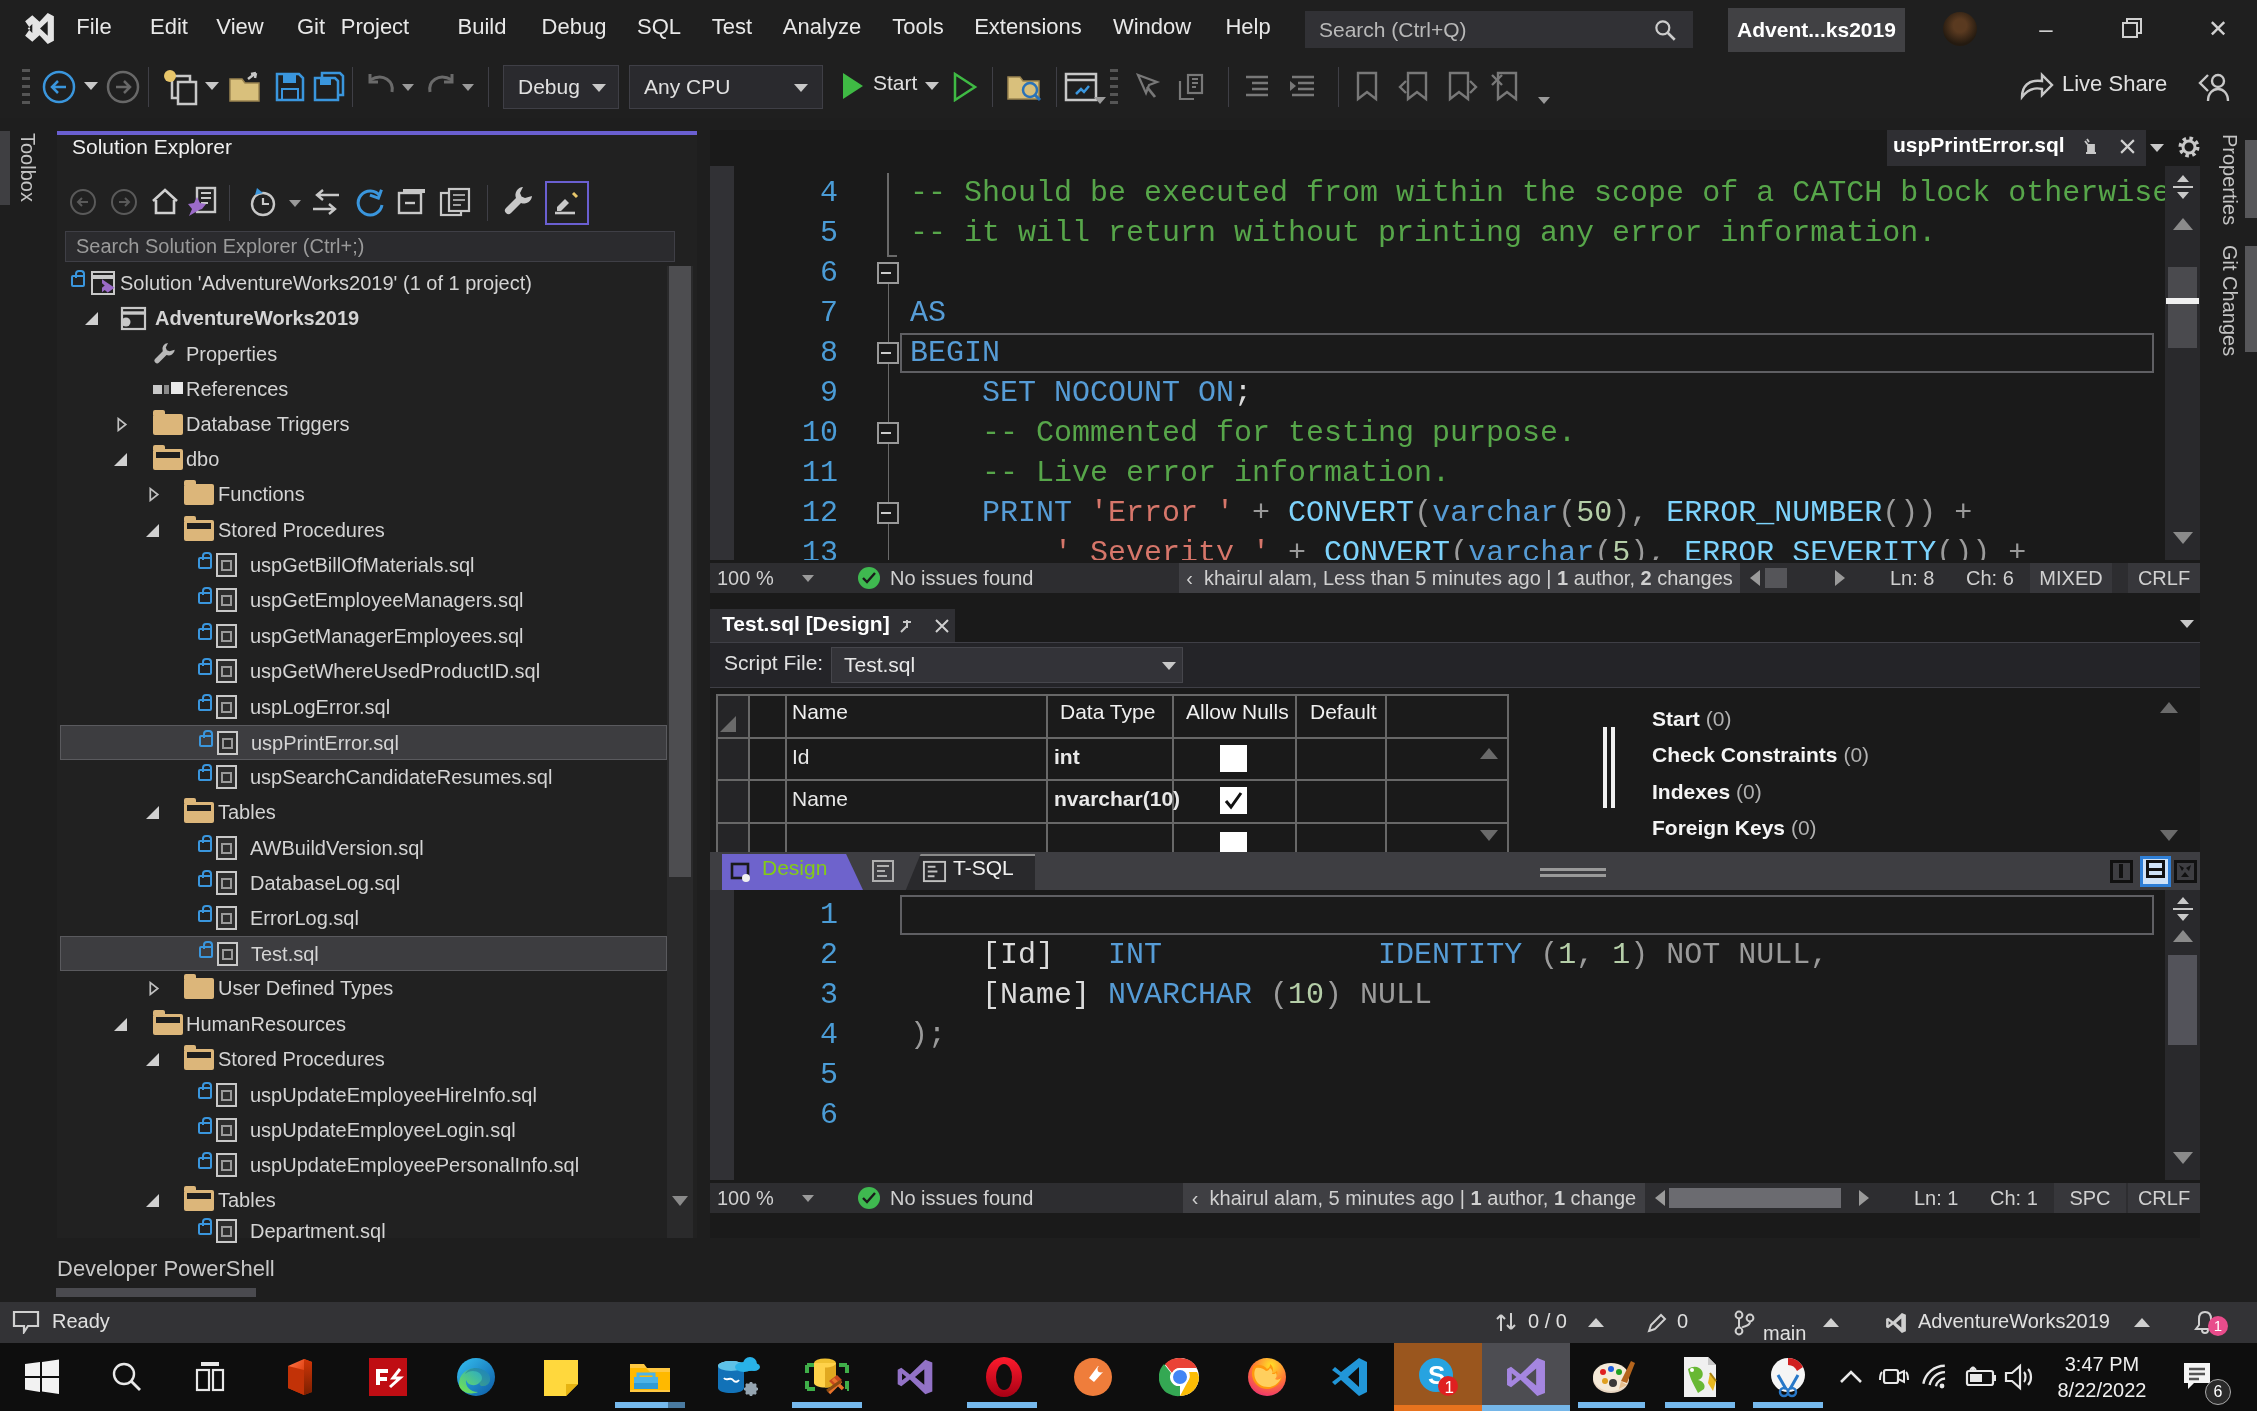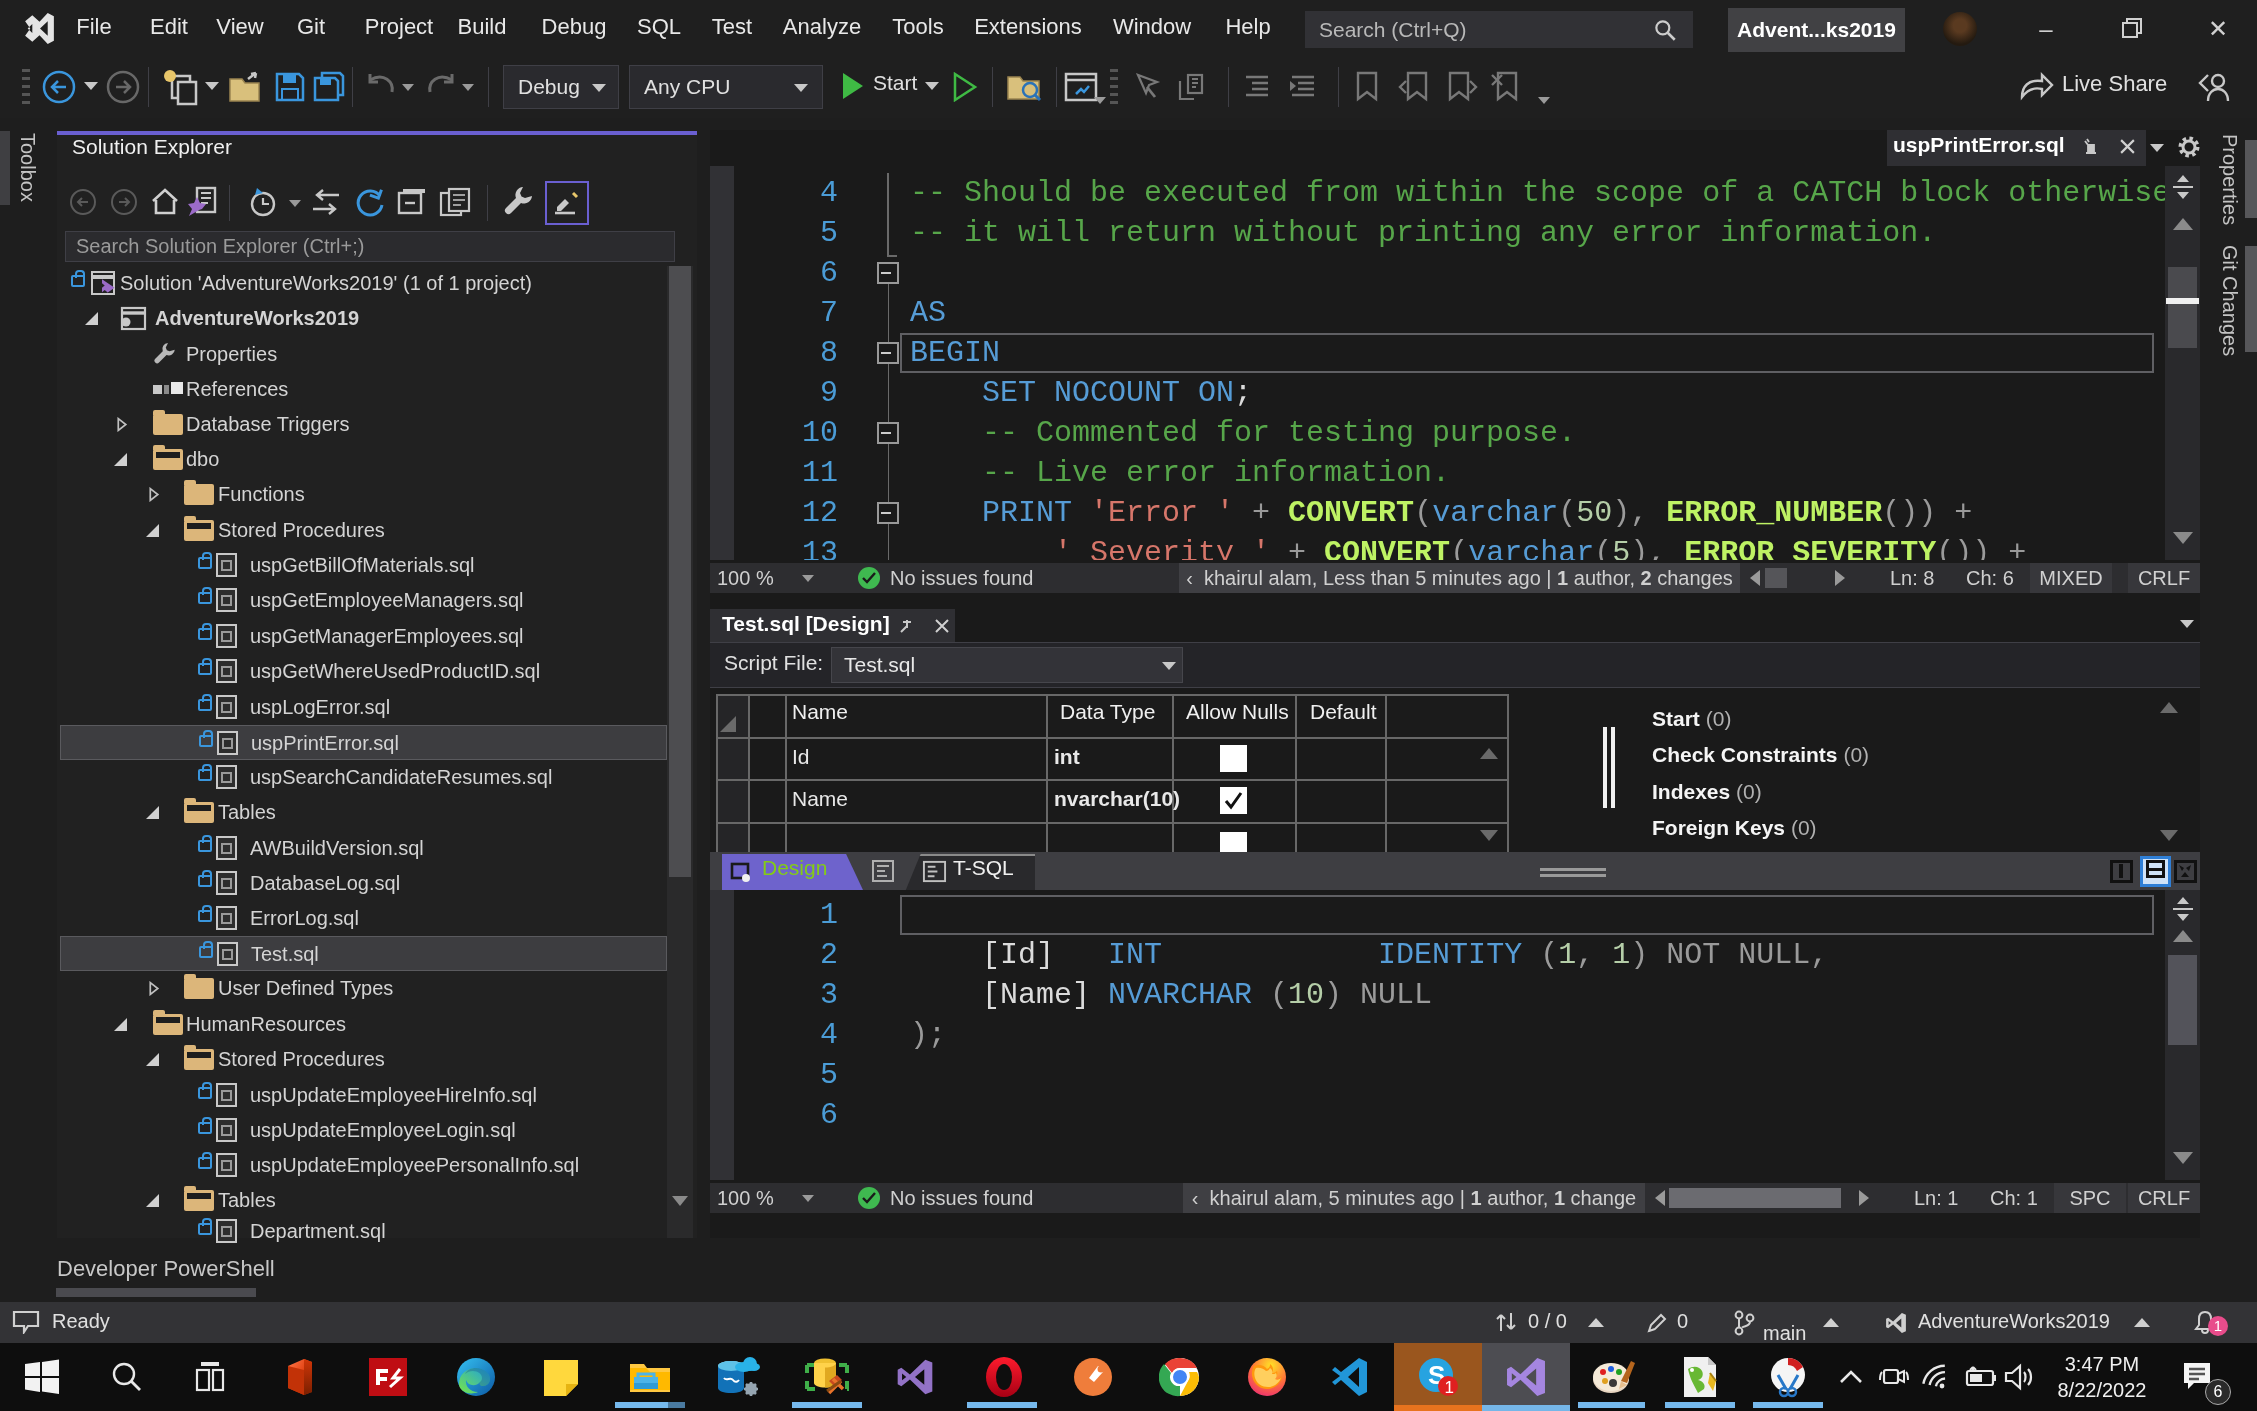--- a/index.html
+++ b/index.html
@@ -33,34 +33,34 @@
 .ficon{position:absolute;top:4px;width:26px;height:26px;}
 .ficon .pg{position:absolute;left:2px;top:1px;width:21px;height:24px;background:#2d2d2d;border:2px solid #c8c8c8;box-sizing:border-box;}
 .ficon .gl{position:absolute;left:7px;top:8px;width:11px;height:11px;border:2px solid #9a9a9a;box-sizing:border-box;}
 .folder{position:absolute;top:7px;width:30px;height:21px;background:#dcb67a;border-radius:2px;}
 .folder:before{content:"";position:absolute;left:0;top:-4px;width:12px;height:5px;background:#dcb67a;border-radius:2px 2px 0 0;}
 .folder.open:after{content:"";position:absolute;left:3px;top:3px;right:3px;height:6px;background:#1e1e1e;}
 
 #edgroup{left:710px;top:130px;width:1490px;height:1108px;background:#1a1a1a;}
 .lnum{position:absolute;width:120px;text-align:right;color:#4b9cd6;font-size:30px;font-family:"Liberation Mono",monospace;}
 .cl{position:absolute;font-size:30px;font-family:"Liberation Mono",monospace;white-space:pre;color:#b8b8b8;}
-.k{color:#569cd6;} .c{color:#57a64a;} .s{color:#d6766a;} .f{color:#bef264;font-weight:bold;} .n{color:#b5cea8;} .w{color:#dcdcdc;} .g{color:#9a9a9a;}
+.k{color:#569cd6;} .c{color:#57a64a;} .s{color:#d6766a;} .f{color:#7dd3fc;} .n{color:#b5cea8;} .w{color:#dcdcdc;} .g{color:#9a9a9a;}
 .statstrip{position:absolute;left:0;width:1490px;height:30px;background:#2d2d30;font-size:20px;color:#d0d0d0;}
 </style></head>
 <body>
 
 <div class="abs" id="titlebar"></div>
 <svg class="abs" style="left:20px;top:9px" width="39" height="39" viewBox="0 0 38 38">
     <path fill="#e4e4e4" fill-rule="evenodd" d="M5 12 L12 6 L19 12.5 L27 4 L33 7 L33 31 L27 34 L19 25.5 L12 32 L5 26 L10 19 Z M12 14.5 L12 23.5 L7.5 19 Z M27 12 L27 26 L19.5 19 Z"></path>
   </svg>
 <span class="menuitem" style="left:94px">File</span>
 <span class="menuitem" style="left:169px">Edit</span>
 <span class="menuitem" style="left:240px">View</span>
 <span class="menuitem" style="left:311px">Git</span>
-<span class="menuitem" style="left:399px">Project</span>
+<span class="menuitem" style="left:375px">Project</span>
 <span class="menuitem" style="left:482px">Build</span>
 <span class="menuitem" style="left:574px">Debug</span>
 <span class="menuitem" style="left:659px">SQL</span>
 <span class="menuitem" style="left:732px">Test</span>
 <span class="menuitem" style="left:822px">Analyze</span>
 <span class="menuitem" style="left:918px">Tools</span>
 <span class="menuitem" style="left:1028px">Extensions</span>
 <span class="menuitem" style="left:1152px">Window</span>
 <span class="menuitem" style="left:1248px">Help</span>
 <div class="abs" id="searchbox">Search (Ctrl+Q)</div>

